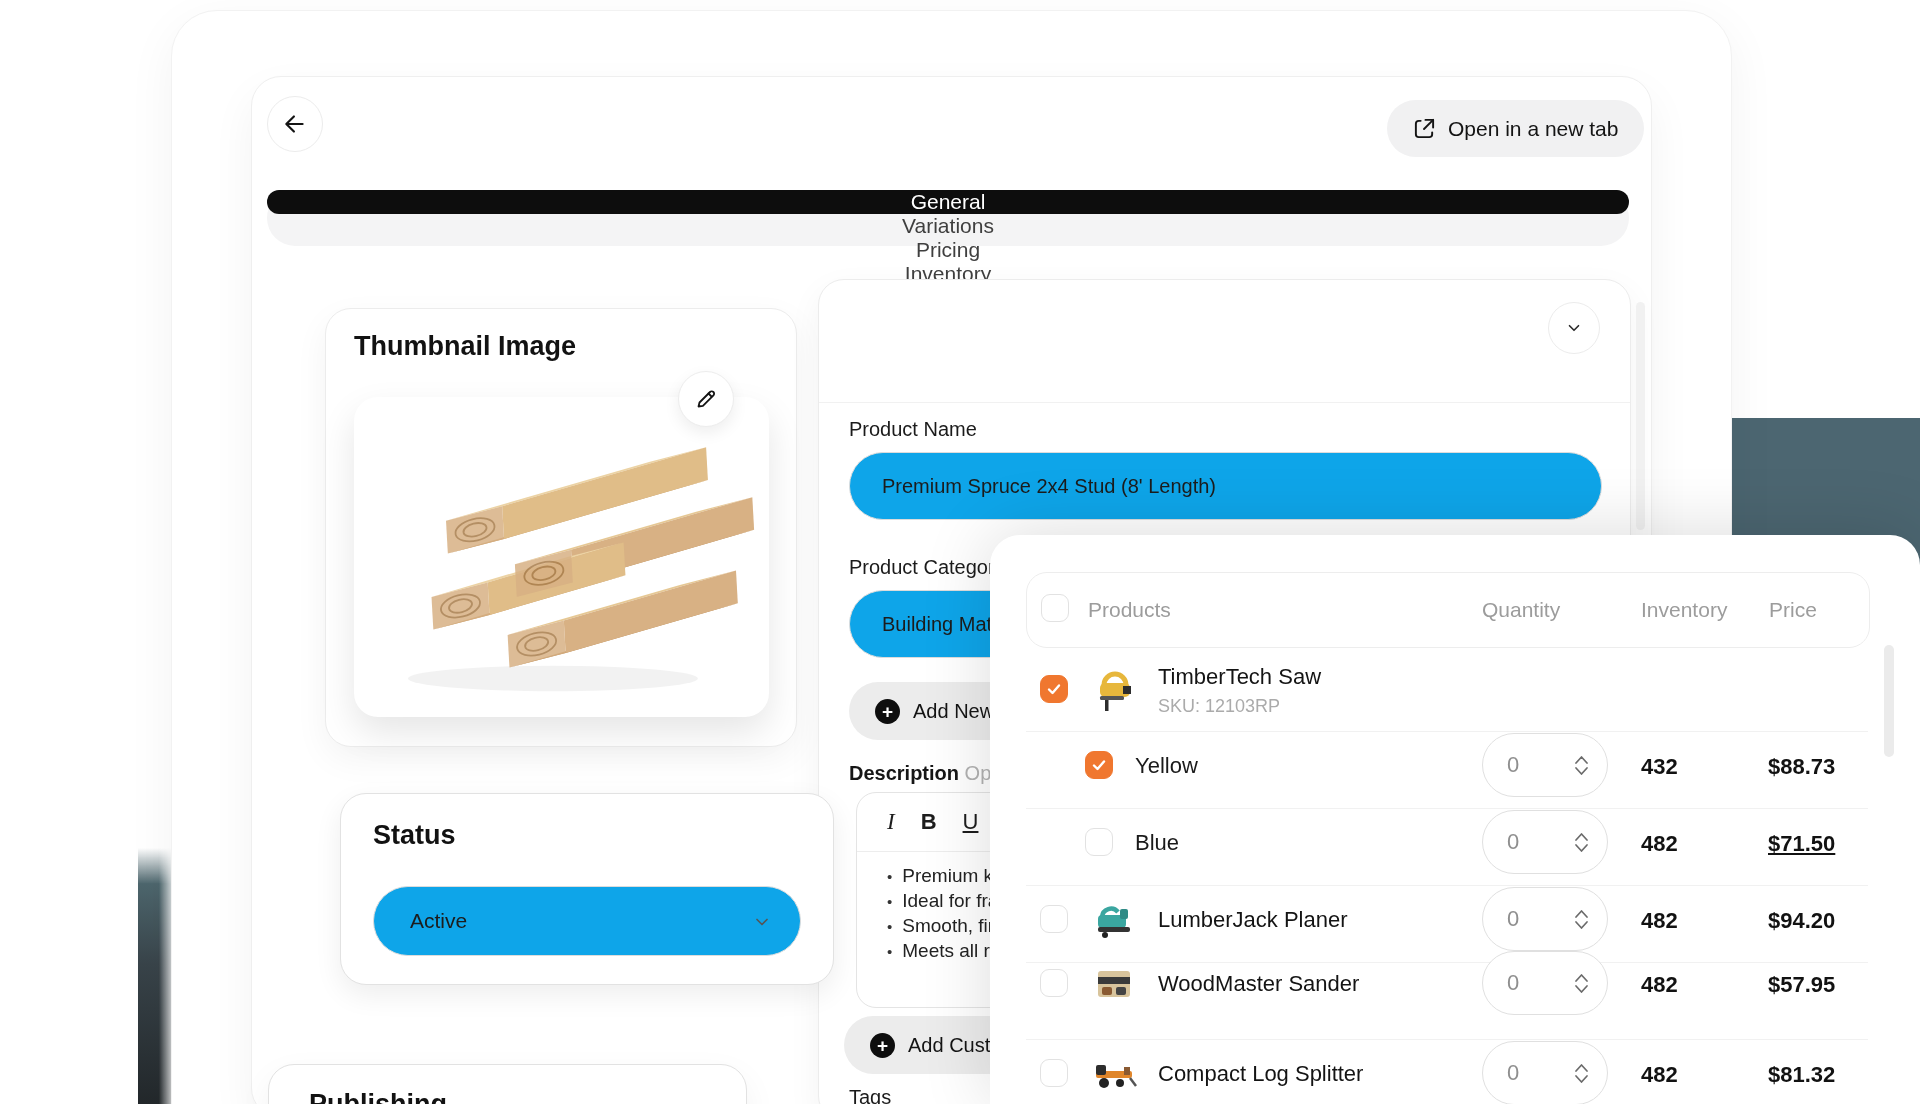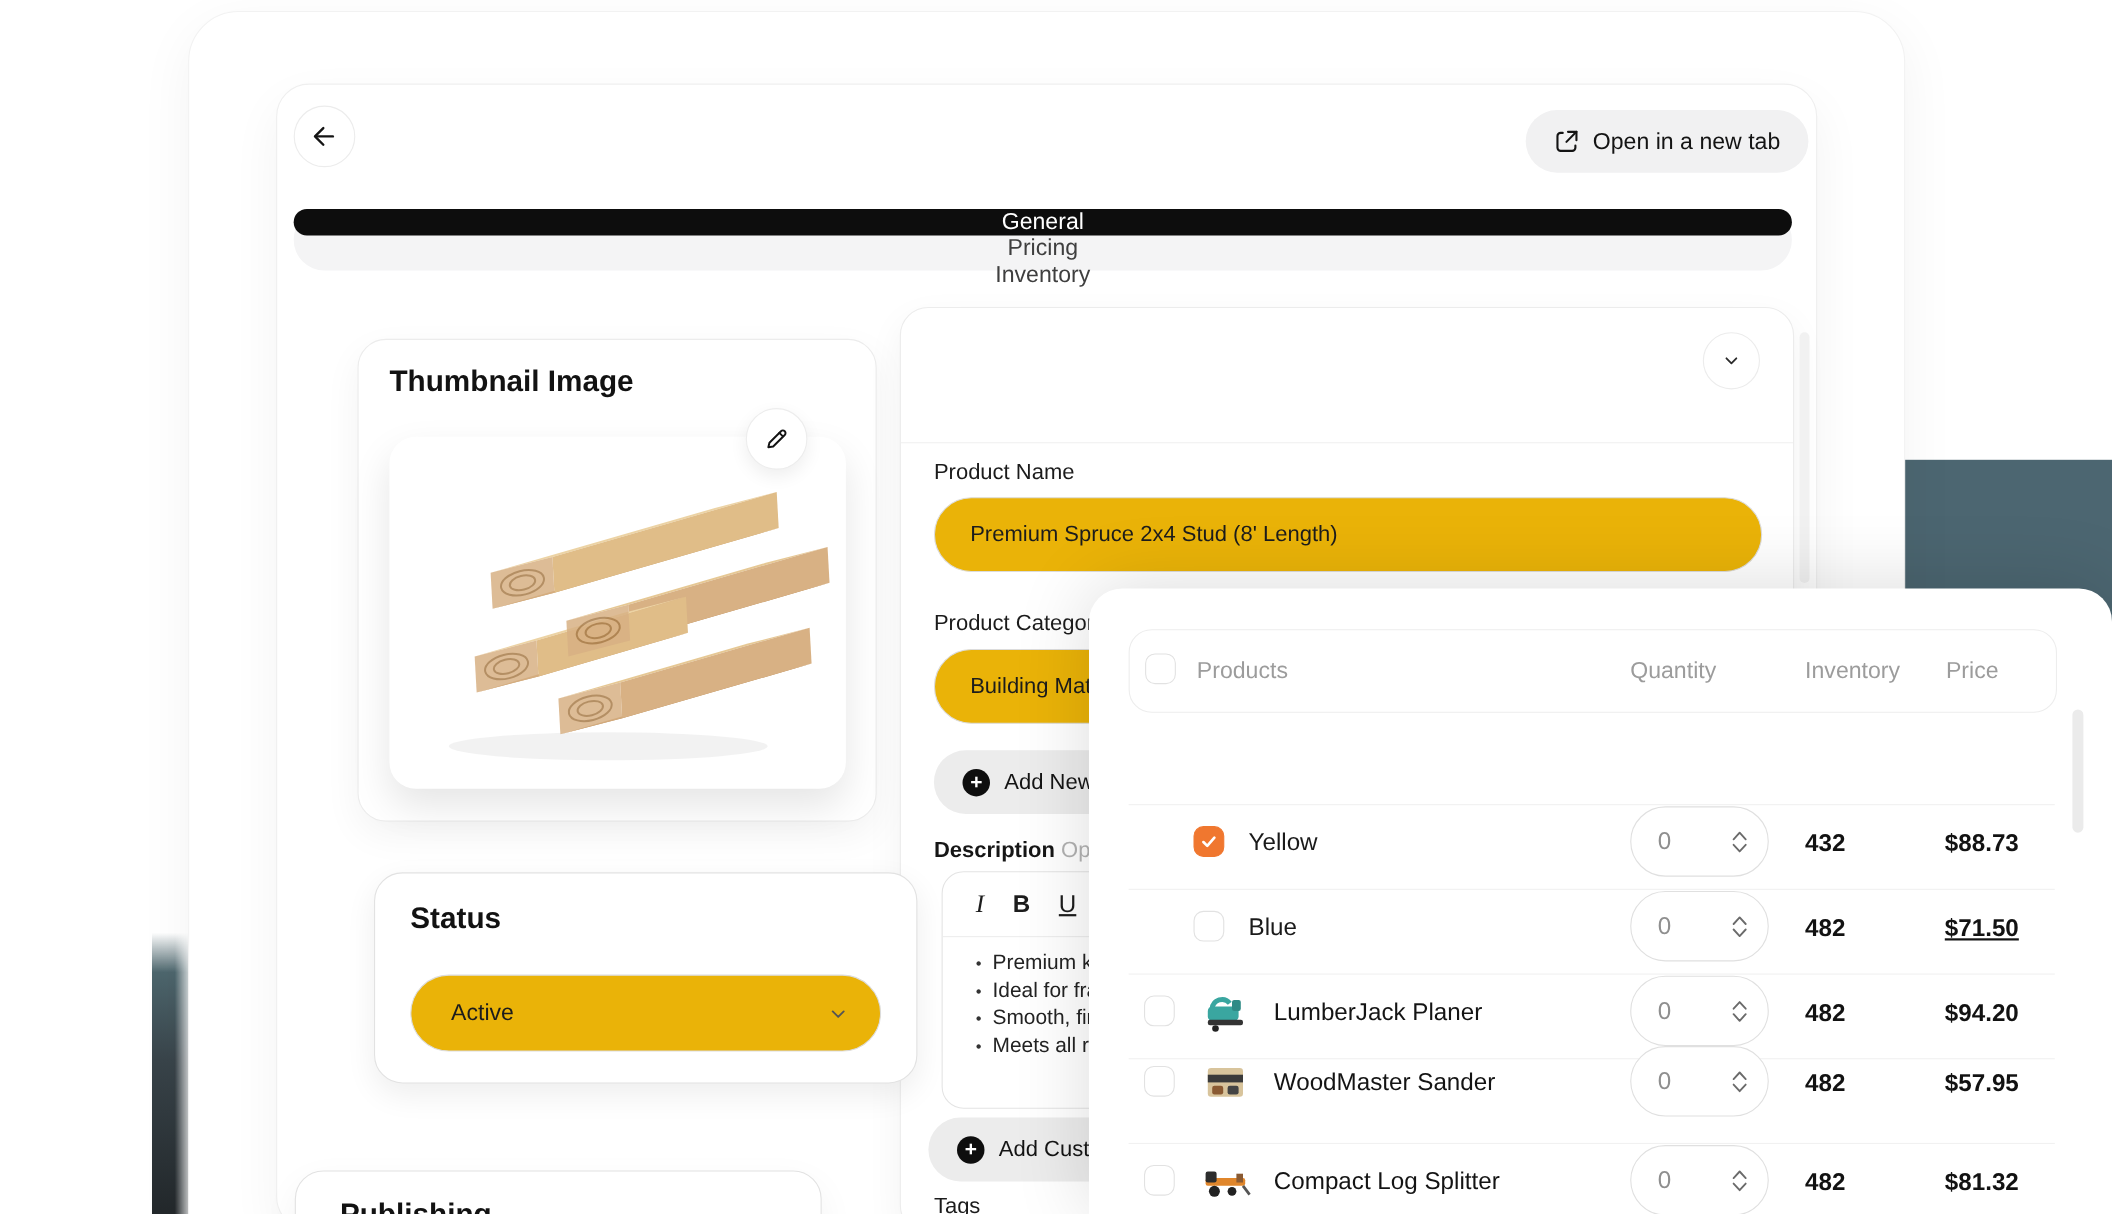--- a/index.html
+++ b/index.html
@@ -26,21 +26,21 @@
     display:inline-flex;align-items:center;gap:12px;font-size:21px;color:#141414;}
   
   .tab-bar{left:267px;top:190px;width:1362px;height:56px;background:#f4f4f5;border-radius:28px;display:flex;flex-direction:column;}
   .tab{flex:1;display:flex;align-items:center;justify-content:center;font-size:21px;color:#3f3f3f;border-radius:28px;}
   .tab.active{background:#0D0D0D;color:#fff;}
   
   .panel{background:#fff;border:1px solid #ececec;border-radius:26px;box-shadow:0 12px 34px rgba(0,0,0,0.05);}
   .sec-title{font-size:27px;font-weight:700;color:#121212;}
   .field-label{font-size:20px;color:#1b1b1b;}
   .muted{color:#b2b2b2;}
-  .input-box{background:#eab308;border:1.5px solid #dcdcdc;border-radius:34px;display:flex;align-items:center;
+  .input-box{background:#0ea5e9;border:1.5px solid #dcdcdc;border-radius:34px;display:flex;align-items:center;
     font-size:20px;color:#1c1c1c;}
   .pill-btn{background:#ececec;border-radius:30px;height:58px;display:inline-flex;align-items:center;
     gap:13px;padding:0 26px;font-size:20px;color:#141414;white-space:nowrap;}
   .plus-circ{width:25px;height:25px;border-radius:50%;background:#0e0e0e;color:#fff;display:flex;
     align-items:center;justify-content:center;font-size:19px;font-weight:700;line-height:1;flex:0 0 auto;}
   .circle-btn{width:52px;height:52px;border-radius:50%;border:1.5px solid #ececec;background:#fff;
     display:flex;align-items:center;justify-content:center;}
   
   .editor{border:1.5px solid #e4e4e4;border-radius:20px;background:#fff;overflow:hidden;}
   .editor-toolbar{height:58px;display:flex;align-items:center;gap:26px;padding:0 30px;border-bottom:1.5px solid #ededed;}
@@ -101,20 +101,21 @@
         <path d="M8 4H6a3 3 0 0 0-3 3v11a3 3 0 0 0 3 3h11a3 3 0 0 0 3-3v-2"></path>
         <path d="M13 3h8v8"></path>
           <path d="M21 3l-9.5 9.5"></path>
       </svg>
     </span>
     <span>Open in a new tab</span>
   </button>
 
   <div class="abs tab-bar">
     <div class="tab active">General</div>
+    <div class="tab">Variations</div>
     <div class="tab">Pricing</div>
     <div class="tab">Inventory</div>
   </div>
 
   <div class="abs panel" style="left:325px;top:308px;width:470px;height:437px;">
     <div class="abs sec-title" style="left:28px;top:22px;">Thumbnail Image</div>
     <div class="abs" style="left:28px;top:88px;width:415px;height:320px;background:#fff;border-radius:24px;box-shadow:0 16px 36px rgba(0,0,0,0.10);display:flex;align-items:center;justify-content:center;">
       <span>
         <svg width="390" height="290" viewBox="0 0 420 320">
           <ellipse cx="200" cy="294" rx="160" ry="14" fill="#000" opacity="0.05"></ellipse>
@@ -237,20 +238,40 @@
     <div class="abs tbl-header">
       <span class="abs cb" style="left:14px;top:21px;">
         
       </span>
       <span class="abs col-label" style="left:61px;top:25px;">Products</span>
       <span class="abs col-label" style="left:455px;top:25px;">Quantity</span>
       <span class="abs col-label" style="left:614px;top:25px;">Inventory</span>
       <span class="abs col-label" style="left:742px;top:25px;">Price</span>
     </div>
 
+    <div class="abs row" style="top:116px;">
+      <span class="abs cb checked" style="left:14px;top:24px;">
+        <svg width="16" height="16" viewBox="0 0 16 16" fill="none" stroke="#fff" stroke-width="2.4" stroke-linecap="round" stroke-linejoin="round">
+            <polyline points="3,8.5 6.5,12 13,4.5"></polyline>
+          </svg>
+      </span>
+      <span class="abs" style="left:64px;top:14px;">
+        <svg width="50" height="50" viewBox="0 0 50 50">
+          <path d="M14 20 a11 11 0 0 1 22 0" fill="none" stroke="#E7B73C" stroke-width="5"></path>
+          <rect x="10" y="18" width="30" height="14" rx="5" fill="#E7B73C"></rect>
+          <rect x="33" y="21" width="8" height="8" fill="#2d2d2d"></rect>
+          <rect x="10" y="31" width="24" height="4" rx="1.5" fill="#555"></rect>
+          <rect x="15" y="35" width="3.5" height="11" fill="#2d2d2d"></rect>
+        </svg>
+      </span>
+      <div class="abs" style="left:132px;top:13px;">
+        <div class="prod-name">TimberTech Saw</div>
+        <div class="prod-sku">SKU: 12103RP</div>
+      </div>
+    </div>
     <div class="abs row-divider" style="top:196px;"></div>
 
     <div class="abs row" style="top:192px;">
       <span class="abs cb checked" style="left:59px;top:24px;">
         <svg width="16" height="16" viewBox="0 0 16 16" fill="none" stroke="#fff" stroke-width="2.4" stroke-linecap="round" stroke-linejoin="round">
             <polyline points="3,8.5 6.5,12 13,4.5"></polyline>
           </svg>
       </span>
       <span class="abs variant-name" style="left:109px;top:26px;">Yellow</span>
       <div class="abs stepper" style="left:456px;top:6px;">

